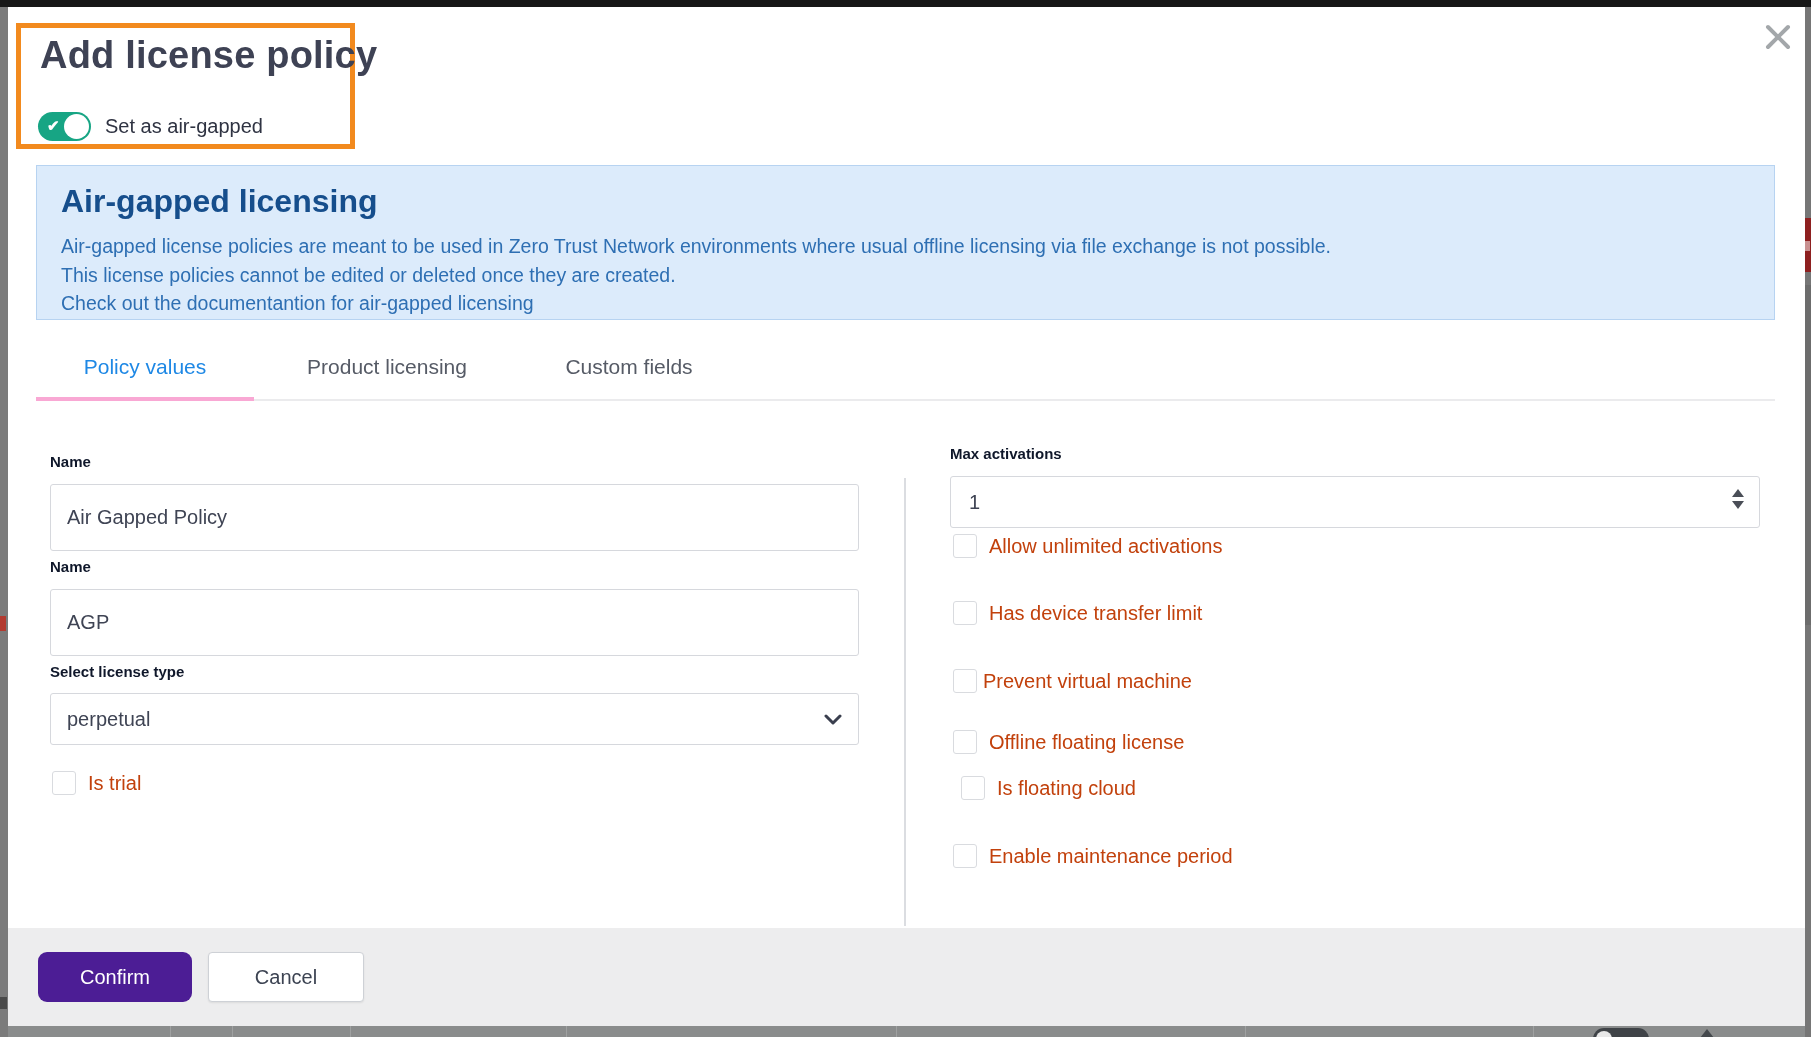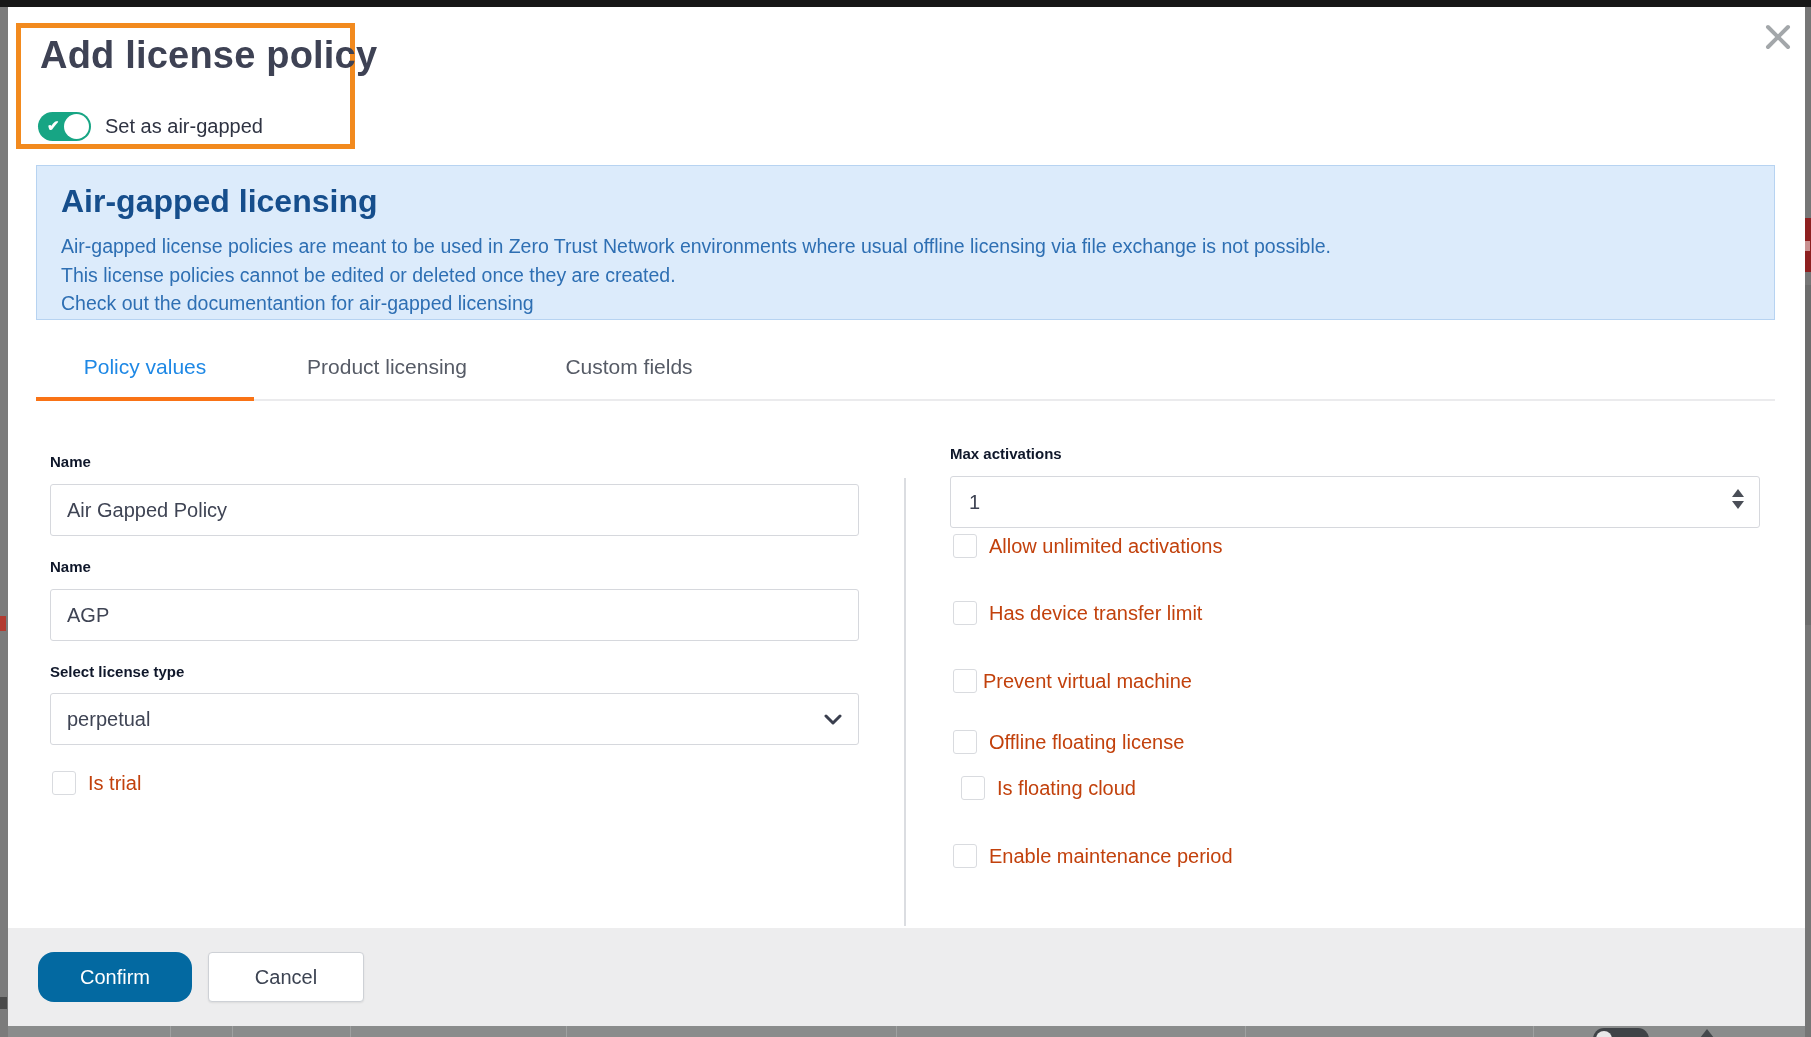--- a/index.html
+++ b/index.html
@@ -42,29 +42,29 @@
 
   
   #info-banner{left:28px;top:158px;width:1739px;height:155px;background:#dcebfb;border:1px solid #b7d3f1;box-sizing:border-box;padding:17px 0 0 24px;}
   #info-heading{font-size:32px;font-weight:bold;color:#164e8c;margin:0 0 12px 0;}
   .info-line{font-size:19.5px;color:#2e6fb3;line-height:28.5px;}
 
   
   #tab-bar{left:28px;top:336px;width:1739px;height:58px;}
   #tab-baseline{position:absolute;left:0;bottom:0;width:1739px;height:2px;background:#ebebed;}
   .tab{position:absolute;top:0;height:54px;width:218px;text-align:center;font-size:21px;line-height:48px;color:#565b66;cursor:pointer;}
-  .tab.active{color:#1e88e5;border-bottom:4px solid #f97316;z-index:2;}
+  .tab.active{color:#1e88e5;border-bottom:4px solid #f9a8d4;z-index:2;}
   #tab-0{left:0;}
   #tab-1{left:242px;}
   #tab-2{left:484px;}
 
   
   .field-label{font-size:15px;font-weight:600;color:#0f172a;}
   .text-input{
-    width:809px;height:52px;box-sizing:border-box;border:1px solid #d6d8dd;border-radius:3px;
+    width:809px;height:67px;box-sizing:border-box;border:1px solid #d6d8dd;border-radius:3px;
     font-family:"Liberation Sans",sans-serif;font-size:20px;color:#3f4454;padding:0 16px;background:#fff;outline:none;
   }
   .checkbox{width:24px;height:24px;box-sizing:border-box;border:1.5px solid #d9dbdf;border-radius:3px;background:#fff;cursor:pointer;flex:none;}
   .cb-row{display:flex;align-items:center;gap:12px;}
   .cb-label{font-size:20px;color:#c2410c;}
 
   
   #name-label{left:42px;top:446px;}
   #name-input{left:42px;top:477px;}
   #code-label{left:42px;top:551px;}
@@ -86,21 +86,21 @@
   .tri-down{width:0;height:0;border-left:6px solid transparent;border-right:6px solid transparent;border-top:8px solid #4a4e57;}
   #opt-row-0{left:945px;top:527px;}
   #opt-row-1{left:945px;top:594px;}
   #opt-row-2{left:945px;top:662px;gap:6px;}
   #opt-row-3{left:945px;top:723px;}
   #opt-row-4{left:945px;top:769px;padding-left:8px;}
   #opt-row-5{left:945px;top:837px;}
 
   
   #footer{left:0;top:921px;width:1797px;height:98px;background:#ededee;}
-  #confirm-btn{position:absolute;left:30px;top:24px;width:154px;height:50px;background:#0369a1;border:none;border-radius:16px;color:#fff;font-size:20px;font-family:"Liberation Sans",sans-serif;cursor:pointer;}
+  #confirm-btn{position:absolute;left:30px;top:24px;width:154px;height:50px;background:#4c1d95;border:none;border-radius:9px;color:#fff;font-size:20px;font-family:"Liberation Sans",sans-serif;cursor:pointer;}
   #cancel-btn{position:absolute;left:200px;top:24px;width:156px;height:50px;background:#fff;border:1px solid #ced1d6;border-radius:4px;color:#3c4352;font-size:20px;font-family:"Liberation Sans",sans-serif;box-shadow:0 1px 2px rgba(0,0,0,.08);cursor:pointer;}
 </style>
 </head>
 <body>
 
 <div id="top-bar" class="abs"></div>
 <div id="right-thumb" class="abs"></div>
 <div id="right-red" class="abs"></div>
 <div id="right-red-mark" class="abs"></div>
 <div id="left-red-mark" class="abs"></div>

